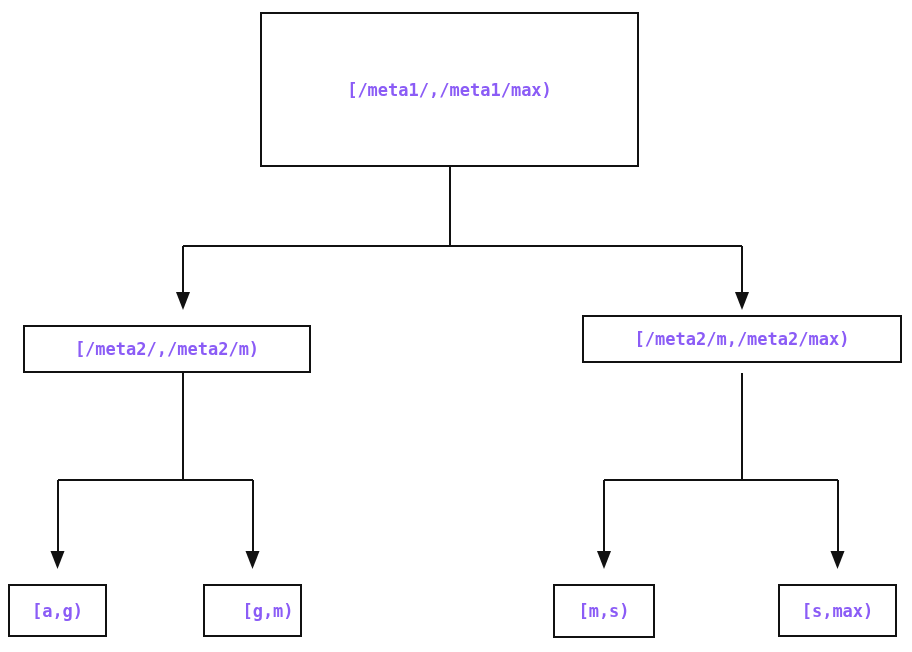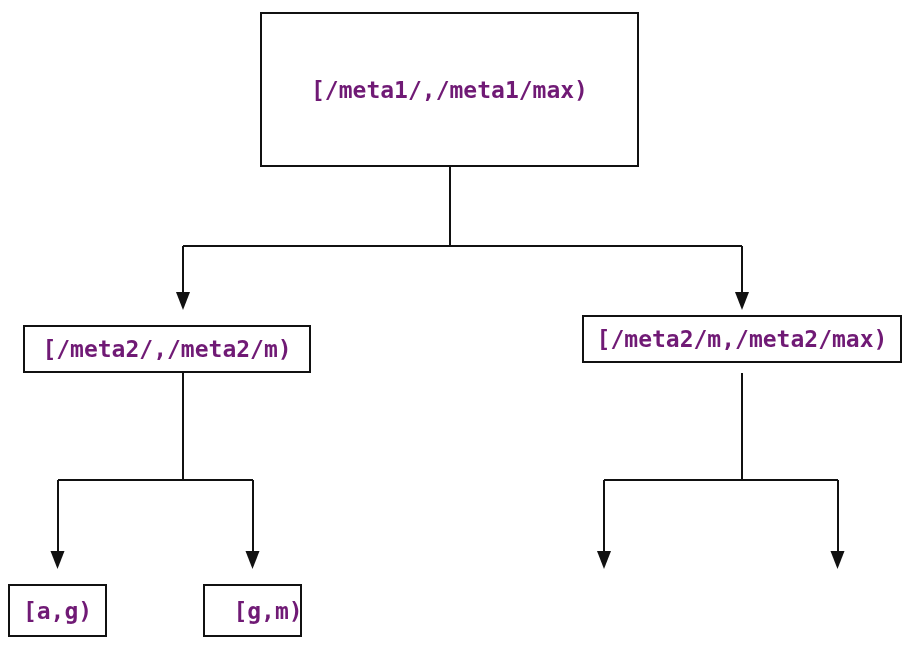--- a/index.html
+++ b/index.html
@@ -24,23 +24,23 @@
   }
   .node {
     position: absolute;
     box-sizing: border-box;
     border: 2px solid #111111;
     background: #ffffff;
     display: flex;
     align-items: center;
     justify-content: center;
     font-weight: bold;
-    font-size: 23px;
+    font-size: 17px;
     letter-spacing: 0;
-    color: #701a75;
+    color: #8b5cf6;
     white-space: nowrap;
   }
   .node-root  { left: 260px; top: 12px;  width: 379px; height: 155px; }
   .node-left  { left: 23px;  top: 325px; width: 288px; height: 48px; }
   .node-right { left: 582px; top: 315px; width: 320px; height: 48px; }
   .node-ag    { left: 8px;   top: 584px; width: 99px;  height: 53px; }
   .node-gm    { left: 203px; top: 584px; width: 99px;  height: 53px; padding-left: 31px; }
   .node-ms    { left: 553px; top: 584px; width: 102px; height: 54px; }
   .node-smax  { left: 778px; top: 584px; width: 119px; height: 53px; }
   .edge {
@@ -86,15 +86,21 @@
   </div>
 
   <div class="node node-ag">
     <span>[a,g)</span>
   </div>
 
   <div class="node node-gm">
     <span>[g,m)</span>
   </div>
 
+  <div class="node node-ms">
+    <span>[m,s)</span>
+  </div>
 
+  <div class="node node-smax">
+    <span>[s,max)</span>
+  </div>
 
 </div>
 
 </body></html>

